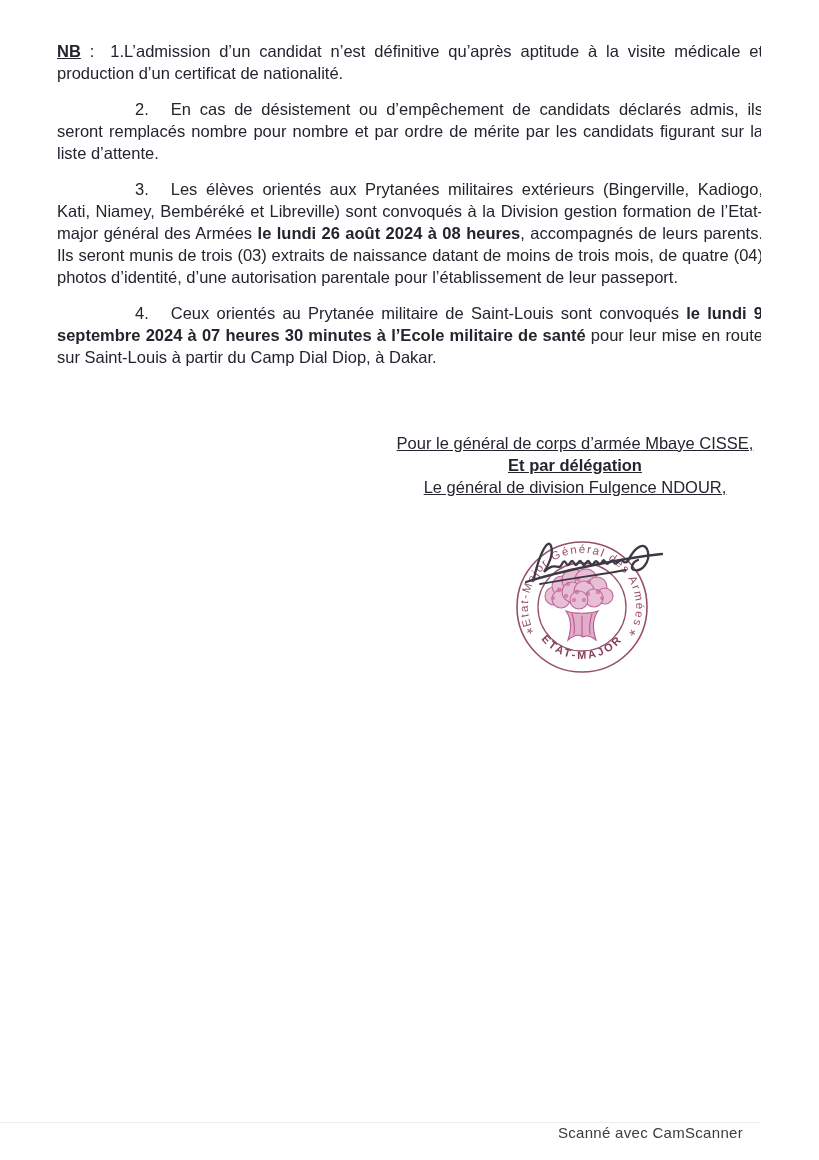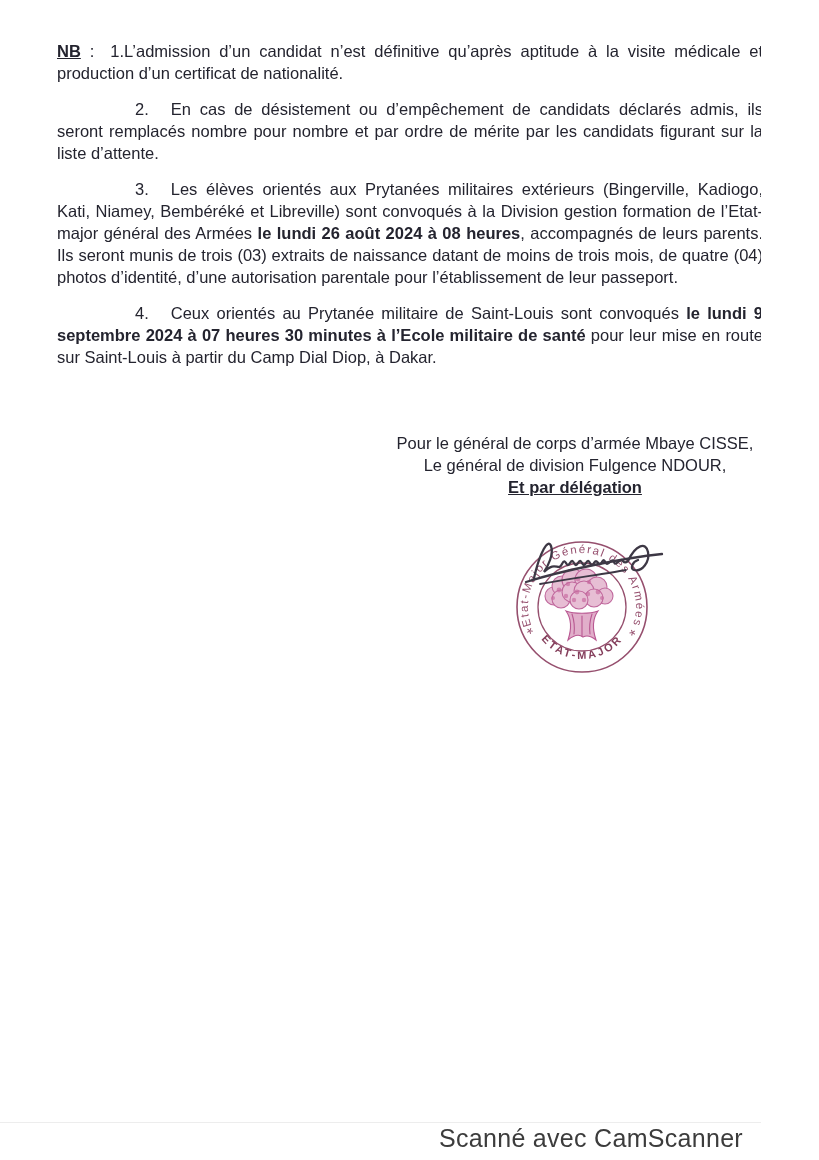--- a/index.html
+++ b/index.html
@@ -13,52 +13,52 @@
   }
   .doc-body p { margin:0 0 14px 0; }
   .nb-label { font-weight:bold; text-decoration:underline; }
   .nb-gap { display:inline-block; width:16px; }
   .pnum { margin-left:78px; margin-right:22px; }
   .para b { font-weight:bold; }
   .sig-block {
     position:absolute; left:370px; top:432px; width:410px;
     font-size:16.5px; line-height:22px; text-align:center;
   }
-  .sig-line { margin:0; }
+  .sig-line { margin:0;text-decoration:underline; }
   .sig-delegation { font-weight:bold; text-decoration:underline; }
   .stamp { position:absolute; left:504px; top:532px; opacity:0.93; }
   .edge-line {
     position:absolute; left:0; top:1122px; width:819px; height:1px;
     background:rgba(0,0,0,0.07);
   }
   .watermark {
     position:absolute; top:1124px; right:18px;
-    font-size:25px; color:#3c3c3c; letter-spacing:0.3px;
+    font-size:15px; color:#3c3c3c; letter-spacing:0.3px;
   }
 </style>
 </head>
 <body>
 
 <div class="page">
 
   <div class="doc-body">
 
     <p class="para"><span class="nb-label">NB</span><span> :</span><span class="nb-gap"></span><span>1.L’admission d’un candidat n’est définitive qu’après aptitude à la visite médicale et production d’un certificat de nationalité.</span></p>
 
     <p class="para"><span class="pnum">2.</span><span>En cas de désistement ou d’empêchement de candidats déclarés admis, ils seront remplacés nombre pour nombre et par ordre de mérite par les candidats figurant sur la liste d’attente.</span></p>
 
     <p class="para"><span class="pnum">3.</span><span>Les élèves orientés aux Prytanées militaires extérieurs (Bingerville, Kadiogo, Kati, Niamey, Bembéréké et Libreville) sont convoqués à la Division gestion formation de l’Etat-major général des Armées </span><b>le lundi 26 août 2024 à 08 heures</b><span>, accompagnés de leurs parents. Ils seront munis de trois (03) extraits de naissance datant de moins de trois mois, de quatre (04) photos d’identité, d’une autorisation parentale pour l’établissement de leur passeport.</span></p>
 
     <p class="para"><span class="pnum">4.</span><span>Ceux orientés au Prytanée militaire de Saint-Louis sont convoqués </span><b>le lundi 9 septembre 2024 à 07 heures 30 minutes à l’Ecole militaire de santé</b><span> pour leur mise en route sur Saint-Louis à partir du Camp Dial Diop, à Dakar.</span></p>
   </div>
 
   <div class="sig-block">
     <p class="sig-line">Pour le général de corps d’armée Mbaye CISSE,</p>
+    <p class="sig-line sig-delegation">Et par délégation</p>
     <p class="sig-line">Le général de division Fulgence NDOUR,</p>
-    <p class="sig-line sig-delegation">Et par délégation</p>
   </div>
 
   <svg class="stamp" width="170" height="152" viewBox="0 0 170 152" xmlns="http://www.w3.org/2000/svg">
 
     <circle cx="78" cy="75" r="65" fill="none" stroke="#8e4263" stroke-width="1.6"></circle>
     <circle cx="78" cy="75" r="44" fill="none" stroke="#8e4263" stroke-width="1.3"></circle>
 
     <defs>
       <path id="topArc" d="M 33.8 106 A 54 54 0 1 1 122.2 106" fill="none"></path>
       <path id="bottomArc" d="M 31.7 98.6 A 52 52 0 0 0 124.3 98.6" fill="none"></path>

